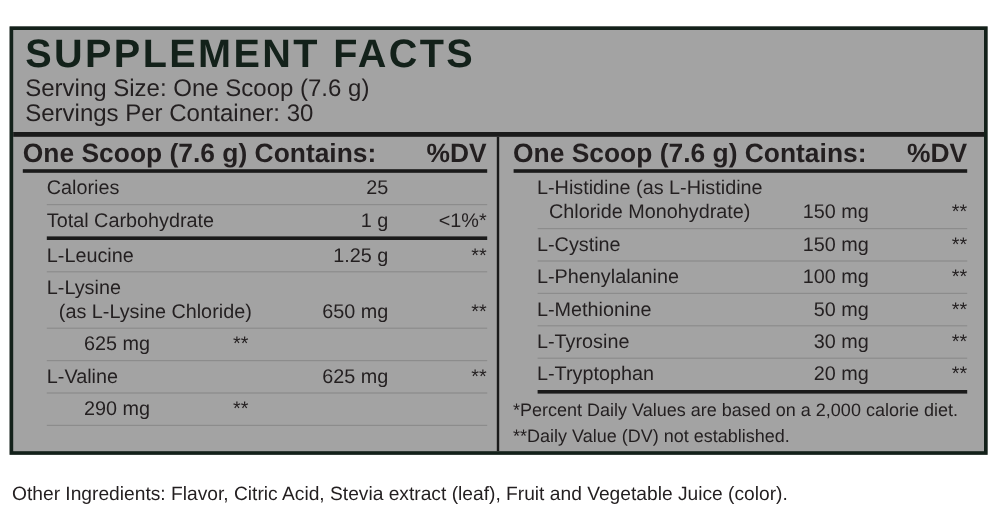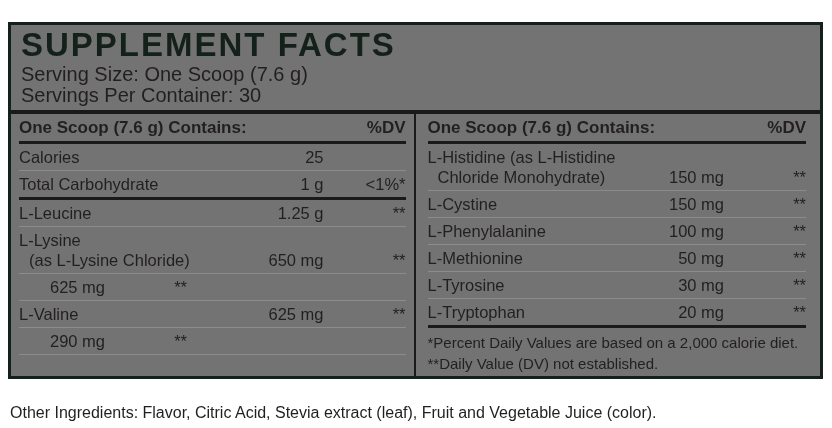--- a/index.html
+++ b/index.html
@@ -2,43 +2,43 @@
 <html><head>
 <meta charset="utf-8">
 <style>
   html,body{margin:0;padding:0;}
   body{
     width:832px;height:428px;overflow:hidden;background:#ffffff;
     font-family:"Liberation Sans", sans-serif;color:#231f20;position:relative;
   }
   .panel{
     position:absolute;left:8px;top:22px;width:815px;height:357px;
-    box-sizing:border-box;border:3px solid #13211a;background:#737373;
+    box-sizing:border-box;border:3px solid #13211a;background:#a3a3a3;
     display:flex;flex-direction:column;
   }
   .panel-title{
     margin:2px 10px 0 10px;font-size:33px;line-height:36px;font-weight:bold;
     letter-spacing:2px;color:#13211a;white-space:nowrap;
   }
   .serving-line{margin:0 10px;font-size:20px;line-height:21px;color:#231f20;}
   .serving-line.first{margin-top:1px;}
   .top-rule{border:none;border-top:4px solid #1a1a1a;margin:4px 0 0 0;width:100%;}
   .columns{flex:1;display:flex;align-items:stretch;min-height:0;}
   .col{width:50%;box-sizing:border-box;display:flex;flex-direction:column;}
   .col.left{border-right:2px solid #1a1a1a;padding:0 8px;}
   .col.right{padding:0 14px 0 12px;}
   .hdr-row{
     display:flex;justify-content:space-between;align-items:flex-end;
-    font-weight:bold;font-size:17px;line-height:20px;padding:4px 0 3px 0;
+    font-weight:bold;font-size:22px;line-height:20px;padding:4px 0 3px 0;
     border-bottom:3px solid #1a1a1a;
     text-align:center;
   }
   .row{
     display:flex;align-items:flex-end;font-size:16.5px;line-height:20px;
-    padding:3px 0 3px 0;border-bottom:1px solid #8c8c8c;
+    padding:3px 0 3px 0;border-bottom:1px solid #8c8c8c;margin-left:20px;
   }
   .row.thick{border-bottom:3px solid #1a1a1a;}
   .nm{flex:1;min-width:0;}
   .nm .l2{display:block;margin-left:10px;}
   .nm .l2:empty{display:none;}
   .amt{width:86px;text-align:right;white-space:nowrap;}
   .dv{width:82px;text-align:right;white-space:nowrap;}
   .footnotes{padding:4px 0 0 0;font-size:15px;line-height:21px;}
   .footnote{white-space:nowrap;}
   .other-ingredients{

